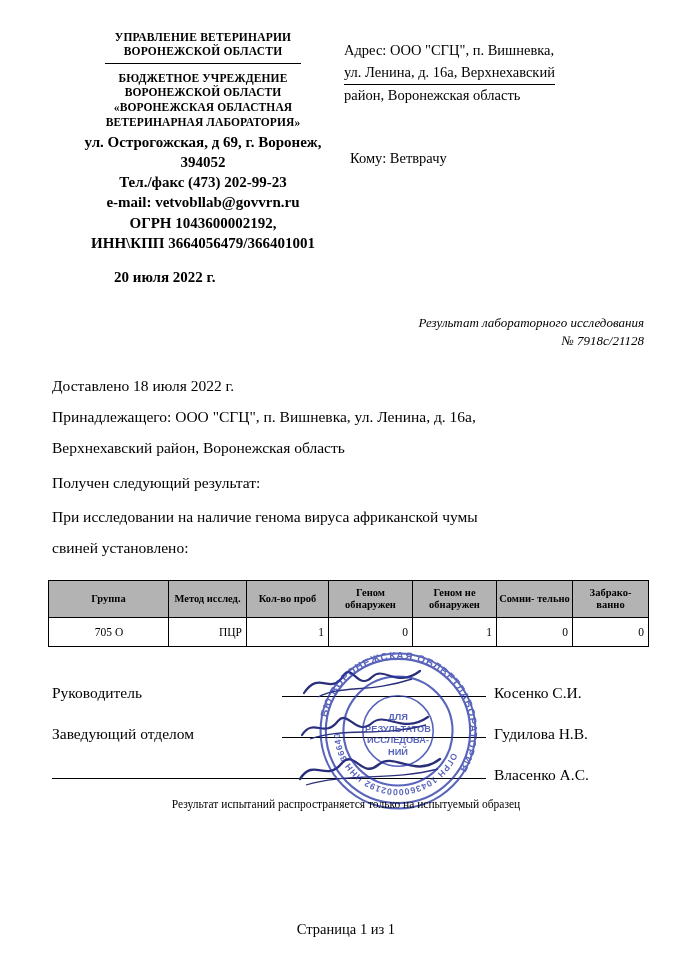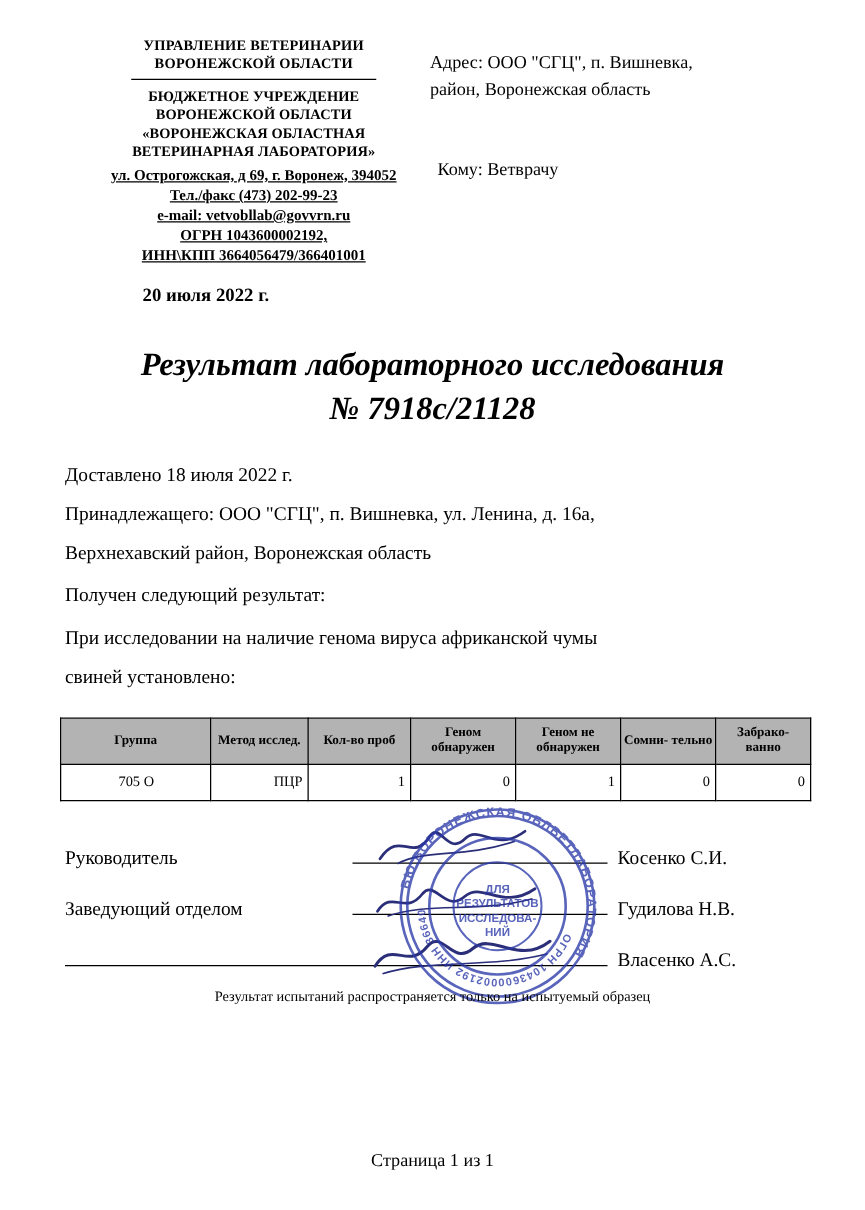--- a/index.html
+++ b/index.html
@@ -45,25 +45,24 @@
     margin: 4px auto 7px auto;
     width: 196px;
   }
   .org-block {
     font-size: 11.5px;
     font-weight: bold;
     line-height: 1.28;
     letter-spacing: 0.1px;
   }
   .org-small {
-    font-size: 12px;
+    font-size: 15px;
     font-weight: bold;
     line-height: 1.35;
     margin-top: 2px;
-    text-decoration: underline;
   }
   .header-right {
     width: 300px;
     font-size: 14.5px;
     line-height: 1.5;
     padding-top: 10px;
   }
   .underline-dotted {
     border-bottom: 1px solid #000;
     display: inline-block;
@@ -75,23 +74,23 @@
 
   .date-line {
     margin-top: 16px;
     padding-left: 66px;
     font-size: 15px;
     font-weight: bold;
   }
 
   
   .doc-title {
-    text-align: center;
-    font-size: 26px;
-    font-weight: bold;
+    text-align: right;
+    font-size: 13px;
+    font-weight: normal;
     font-style: italic;
     line-height: 1.35;
     margin-top: 28px;
   }
 
   
   .body-text {
     margin-top: 24px;
     font-size: 15.5px;
     line-height: 1.62;
@@ -216,20 +215,21 @@
         <div>ул. Острогожская, д 69, г. Воронеж, 394052</div>
         <div>Тел./факс  (473) 202-99-23</div>
         <div>e-mail:  vetvobllab@govvrn.ru</div>
         <div>ОГРН 1043600002192,</div>
         <div>ИНН\КПП 3664056479/366401001</div>
       </div>
     </div>
 
     <div class="header-right">
       <div>Адрес: ООО "СГЦ", п. Вишневка,</div>
+      <div class="underline-dotted">ул. Ленина, д. 16а, Верхнехавский</div>
       <div>район, Воронежская область</div>
       <div class="kому">Кому: Ветврачу</div>
     </div>
   </div>
 
   <div class="date-line">20 июля 2022 г.</div>
 
   <div class="doc-title">
     <div>Результат лабораторного исследования</div>
     <div>№ 7918с/21128</div>

